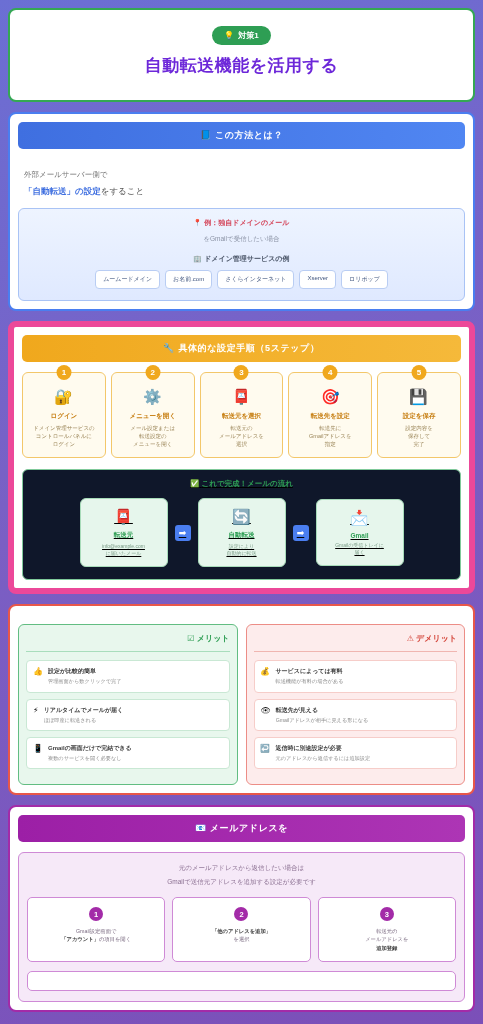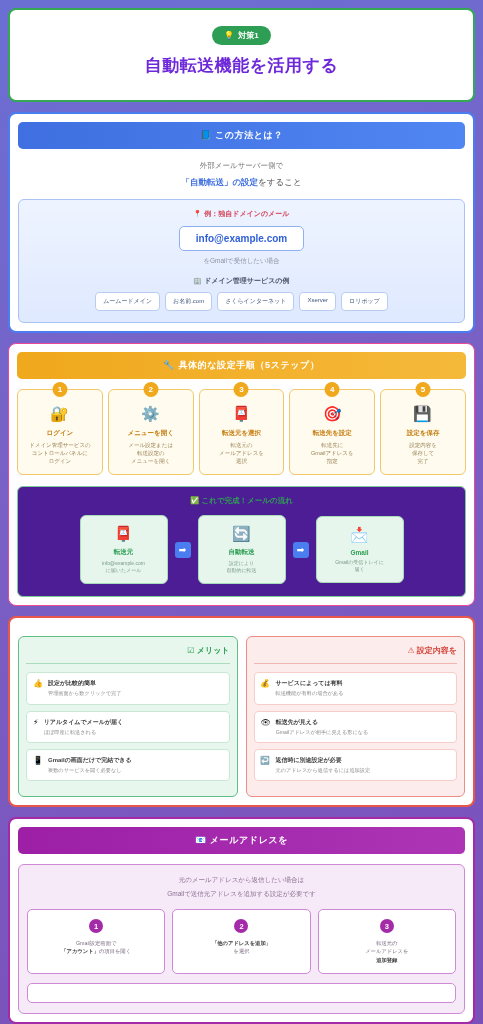--- a/index.html
+++ b/index.html
@@ -13,21 +13,21 @@
   }
 
   .card {
     background: #ffffff;
     border-radius: 8px;
     margin-bottom: 10px;
     padding: 8px;
   }
   .card.hero    { border: 2px solid #34a853; padding: 14px 10px 16px; }
   .card.blue    { border: 2px solid #4a7ef0; }
-  .card.amber   { border: 1px solid #ec4899; }
+  .card.amber   { border: 6px solid #ec4899; }
   .card.red     { border: 2px solid #e8574a; }
   .card.purple  { border: 2px solid #a32ba8; }
 
   
   .badge {
     display: inline-flex; align-items: center; gap: 4px;
     background: #2e9e54; color: #fff;
     font-size: 8px; font-weight: bold;
     padding: 4px 12px; border-radius: 20px;
   }
@@ -43,21 +43,21 @@
     border-radius: 5px; color: #fff; text-align: center;
     font-size: 9px; font-weight: bold; padding: 7px 22px;
     letter-spacing: .6px;
   }
   .bar-blue   { background: linear-gradient(90deg,#3f6fe0,#5086f2); }
   .bar-amber  { background: linear-gradient(90deg,#f0a81d,#f5b93a); }
   .bar-red    { background: linear-gradient(90deg,#e24a3c,#ea5a4c); }
   .bar-purple { background: linear-gradient(90deg,#9c1fa6,#ad35b5); }
 
   
-  .intro { text-align: center; padding: 12px 6px 10px; }
+  .intro { text-align: left; padding: 12px 6px 10px; margin-top: 9px; }
   .intro-line1 { font-size: 7.5px; color: #757575; margin-bottom: 6px; }
   .intro-line2 { font-size: 8.5px; color: #555; }
   .intro-line2 b { color: #3f6fe0; }
 
   .mailbox {
     border: 1px solid #a9c3f5; background: linear-gradient(180deg,#eef4ff,#dfe9ff);
     border-radius: 6px; padding: 9px 8px 11px; text-align: center;
   }
   .mailbox-label { font-size: 7px; color: #d4455a; font-weight: bold; margin-bottom: 7px; }
   .mail-pill {
@@ -86,21 +86,21 @@
     background: #f0a81d; color: #fff; font-size: 8px; font-weight: bold;
     display: flex; align-items: center; justify-content: center;
   }
   .step-ico { font-size: 15px; line-height: 1; margin-bottom: 8px; }
   .step-title { font-size: 6.5px; font-weight: bold; color: #c77f13; margin-bottom: 4px; }
   .step-desc { font-size: 5.5px; color: #9a8558; line-height: 1.45; }
 
   
   .flow-wrap {
     margin-top: 11px; border: 1px solid #7fc99a; border-radius: 6px;
-    background: #4c1d95; padding: 9px 6px 12px;
+    background: #0f172a; padding: 9px 6px 12px; text-decoration: underline;
   }
   .flow-title { text-align: center; font-size: 7.5px; font-weight: bold; color: #2e9e54; margin-bottom: 9px; }
   .flow { display: flex; align-items: center; justify-content: center; gap: 7px; }
   .flow-card {
     width: 88px; background: #e6f6ec; border: 1px solid #a7dbb9;
     border-radius: 6px; padding: 10px 4px 9px; text-align: center;
   }
   .flow-ico { font-size: 15px; margin-bottom: 7px; line-height: 1; }
   .flow-name { font-size: 6.5px; font-weight: bold; color: #2e9e54; margin-bottom: 3px; }
   .flow-desc { font-size: 5px; color: #7a9b86; line-height: 1.45; }
@@ -175,21 +175,20 @@
     <div class="intro-line2">
       <b>「自動転送」の設定</b><span>をすること</span>
     </div>
   </div>
 
   <div class="mailbox">
     <div class="mailbox-label">
       <span>📍</span>
       <span>例：独自ドメインのメール</span>
     </div>
-    <div class="mail-pill">info@example.com</div>
     <div class="mailbox-note">をGmailで受信したい場合</div>
 
     <div class="svc-label">
       <span>🏢</span>
       <span>ドメイン管理サービスの例</span>
     </div>
     <div class="svc-row">
       <span class="svc">ムームードメイン</span>
       <span class="svc">お名前.com</span>
       <span class="svc">さくらインターネット</span>
@@ -305,21 +304,21 @@
         <span>
           <div class="md-t">Gmailの画面だけで完結できる</div>
           <div class="md-d">複数のサービスを開く必要なし</div>
         </span>
       </div>
     </div>
 
     <div class="md-col md-demerit">
       <div class="md-head">
         <span>⚠</span>
-        <span>設定内容を</span>
+        <span>デメリット</span>
       </div>
       <div class="md-item">
         <span class="md-ico">💰</span>
         <span>
           <div class="md-t">サービスによっては有料</div>
           <div class="md-d">転送機能が有料の場合がある</div>
         </span>
       </div>
       <div class="md-item">
         <span class="md-ico">👁</span>

